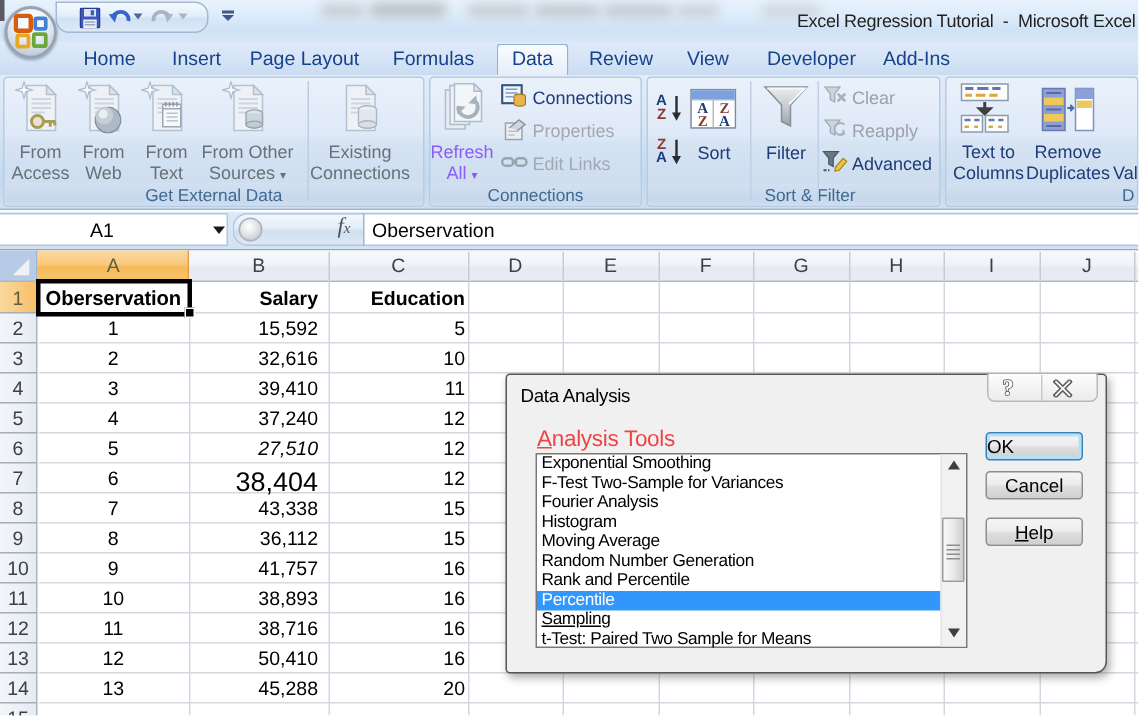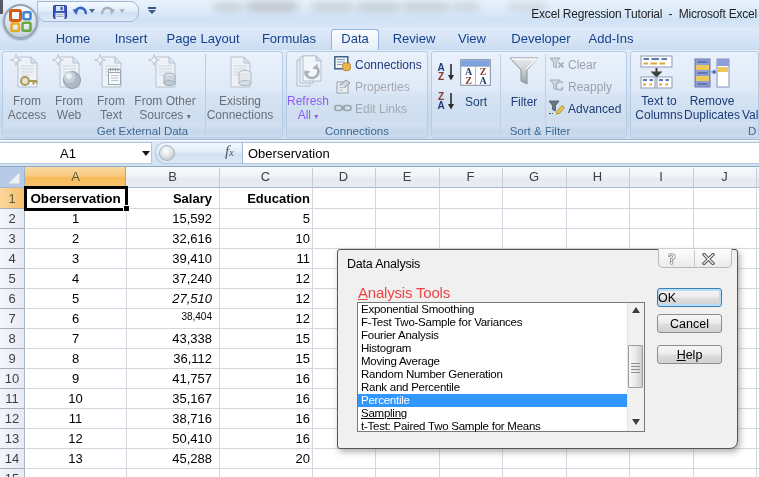--- a/index.html
+++ b/index.html
@@ -324,33 +324,33 @@
 <div class="abs" style="left:25px;top:251px;width:101px;text-align:center;font-size:13px;">3</div>
 <div class="abs" style="left:126px;top:251px;width:86px;text-align:right;font-size:13px;">39,410</div>
 <div class="abs" style="left:219px;top:251px;width:91px;text-align:right;font-size:13px;">11</div>
 <div class="abs" style="left:25px;top:271px;width:101px;text-align:center;font-size:13px;">4</div>
 <div class="abs" style="left:126px;top:271px;width:86px;text-align:right;font-size:13px;">37,240</div>
 <div class="abs" style="left:219px;top:271px;width:91px;text-align:right;font-size:13px;">12</div>
 <div class="abs" style="left:25px;top:291px;width:101px;text-align:center;font-size:13px;">5</div>
 <div class="abs" style="left:126px;top:291px;width:86px;text-align:right;font-size:13px;font-style:italic;">27,510</div>
 <div class="abs" style="left:219px;top:291px;width:91px;text-align:right;font-size:13px;">12</div>
 <div class="abs" style="left:25px;top:311px;width:101px;text-align:center;font-size:13px;">6</div>
-<div class="abs" style="left:126px;top:311px;width:86px;text-align:right;font-size:10px;">38,404</div>
+<div class="abs" style="left:126px;top:311px;width:86px;text-align:right;font-size:18px;">38,404</div>
 <div class="abs" style="left:219px;top:311px;width:91px;text-align:right;font-size:13px;">12</div>
 <div class="abs" style="left:25px;top:331px;width:101px;text-align:center;font-size:13px;">7</div>
 <div class="abs" style="left:126px;top:331px;width:86px;text-align:right;font-size:13px;">43,338</div>
 <div class="abs" style="left:219px;top:331px;width:91px;text-align:right;font-size:13px;">15</div>
 <div class="abs" style="left:25px;top:351px;width:101px;text-align:center;font-size:13px;">8</div>
 <div class="abs" style="left:126px;top:351px;width:86px;text-align:right;font-size:13px;">36,112</div>
 <div class="abs" style="left:219px;top:351px;width:91px;text-align:right;font-size:13px;">15</div>
 <div class="abs" style="left:25px;top:371px;width:101px;text-align:center;font-size:13px;">9</div>
 <div class="abs" style="left:126px;top:371px;width:86px;text-align:right;font-size:13px;">41,757</div>
 <div class="abs" style="left:219px;top:371px;width:91px;text-align:right;font-size:13px;">16</div>
 <div class="abs" style="left:25px;top:391px;width:101px;text-align:center;font-size:13px;">10</div>
-<div class="abs" style="left:126px;top:391px;width:86px;text-align:right;font-size:13px;">35,167</div>
+<div class="abs" style="left:126px;top:391px;width:86px;text-align:right;font-size:13px;">38,893</div>
 <div class="abs" style="left:219px;top:391px;width:91px;text-align:right;font-size:13px;">16</div>
 <div class="abs" style="left:25px;top:411px;width:101px;text-align:center;font-size:13px;">11</div>
 <div class="abs" style="left:126px;top:411px;width:86px;text-align:right;font-size:13px;">38,716</div>
 <div class="abs" style="left:219px;top:411px;width:91px;text-align:right;font-size:13px;">16</div>
 <div class="abs" style="left:25px;top:431px;width:101px;text-align:center;font-size:13px;">12</div>
 <div class="abs" style="left:126px;top:431px;width:86px;text-align:right;font-size:13px;">50,410</div>
 <div class="abs" style="left:219px;top:431px;width:91px;text-align:right;font-size:13px;">16</div>
 <div class="abs" style="left:25px;top:451px;width:101px;text-align:center;font-size:13px;">13</div>
 <div class="abs" style="left:126px;top:451px;width:86px;text-align:right;font-size:13px;">45,288</div>
 <div class="abs" style="left:219px;top:451px;width:91px;text-align:right;font-size:13px;">20</div>

